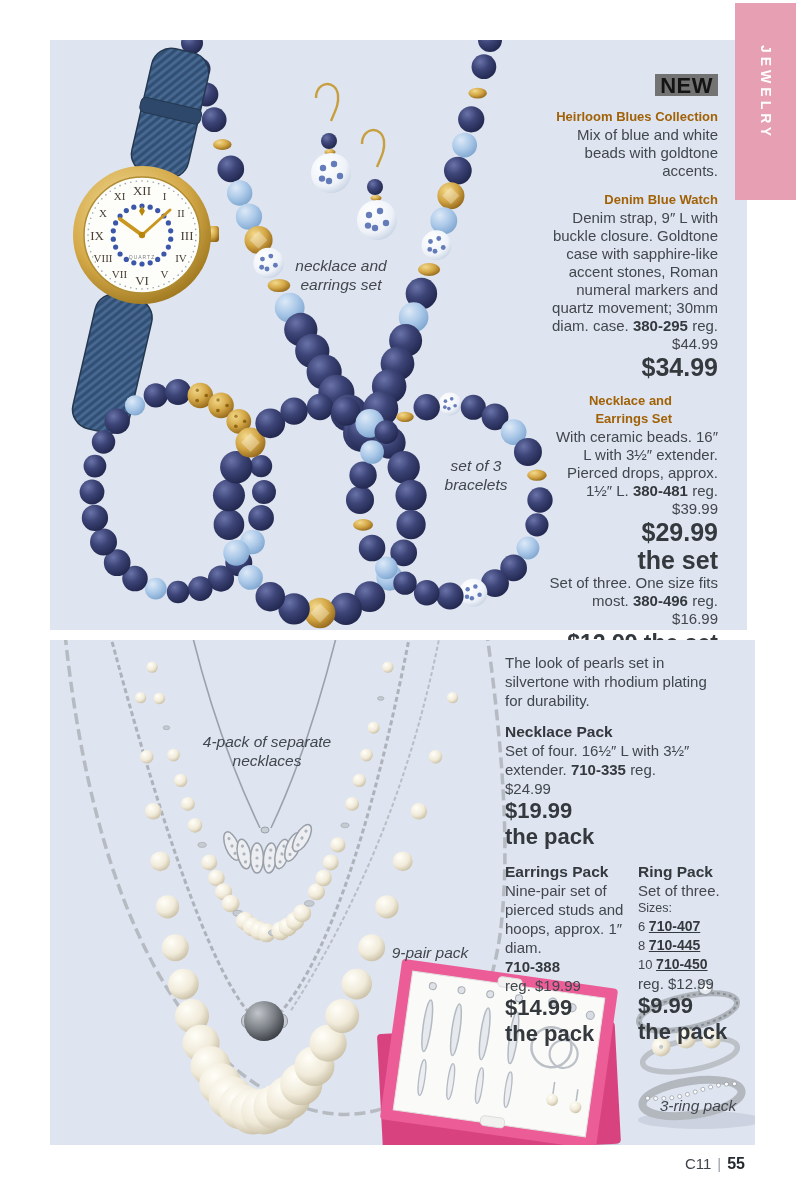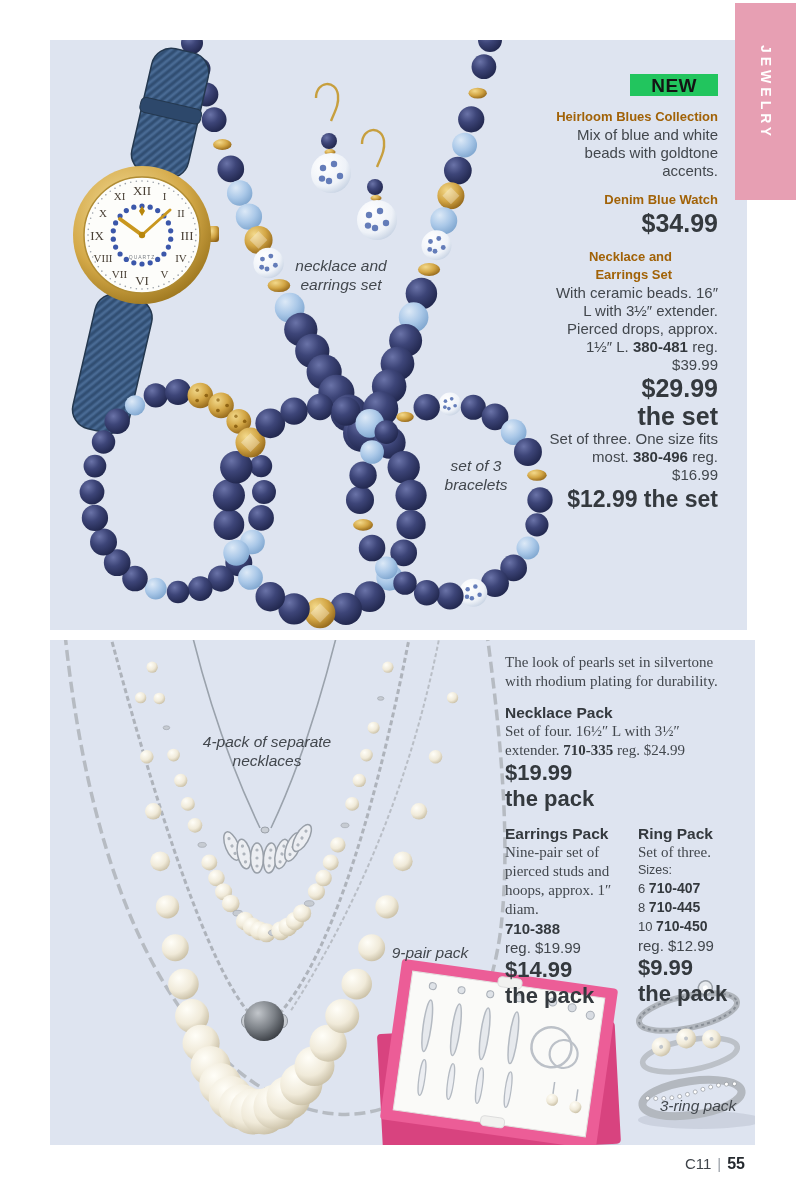--- a/index.html
+++ b/index.html
@@ -19,42 +19,42 @@
     writing-mode:vertical-rl;color:#ffffff;font-weight:bold;font-size:14px;letter-spacing:4px;
   }
   .caption{
     position:absolute;font-style:italic;font-size:15.5px;line-height:19px;color:#42474d;text-align:center;
   }
   
   .tcol{position:absolute;right:29px;top:34px;width:172px;text-align:right;}
   .tcol h3{margin:11px 0 0;font-size:13px;line-height:18px;color:#a16207;text-align:right;}
   .tcol p{margin:0;font-size:15px;line-height:18px;}
   .tcol b{color:#34393e;}
-  .new-badge{display:inline-block;background:#22c55e;color:#141414;font-weight:bold;
-    font-size:19px;line-height:21px;padding:1px 21px 0;letter-spacing:0.5px;margin-bottom:1px;}
+  .new-badge{display:inline-block;background:#737373;color:#141414;font-weight:bold;
+    font-size:22px;line-height:21px;padding:1px 5px 0;letter-spacing:0.5px;margin-bottom:1px;}
   .price-lg{font-size:25px;line-height:28px;font-weight:bold;color:#34393e;}
   .price-lg.sm{font-size:23px;line-height:27px;margin-top:2px;}
   .w130{max-width:130px;margin-left:auto;}
   .w126{max-width:126px;margin-left:auto;}
   
   .bcol{position:absolute;left:455px;top:13px;width:258px;text-align:left;}
   .bcol h3{margin:12px 0 0;font-size:15.5px;line-height:19px;color:#34393e;}
-  .bcol p{margin:0;font-size:15px;line-height:19px;font-family:Liberation Serif, serif;}
+  .bcol p{margin:0;font-size:15px;line-height:19px;}
   .bcol b{color:#34393e;}
   .w215{max-width:218px;}
   .w190{max-width:186px;}
   .price-md{font-size:22px;line-height:26px;font-weight:bold;color:#34393e;}
   .reg-line{font-size:15px;line-height:19px;}
   .packs-row{display:flex;margin-top:0;}
   .pack-col1{width:133px;}
   .pack-col2{width:118px;}
   .code-block{display:block;font-size:15px;line-height:19px;color:#34393e;}
   .sizes-label{font-size:12.5px;line-height:17px;color:#42474d;}
   .size-row{font-size:13px;line-height:18px;}
-  .size-row b{font-size:14px;color:#34393e;}
+  .size-row b{font-size:14px;color:#34393e;text-decoration:underline;}
   #footer{position:absolute;right:55px;top:1155px;font-size:15px;color:#3f444a;}
   #footer .divider{color:#9aa0a8;padding:0 6px;font-weight:300;}
   #footer b{font-size:16px;color:#24292e;}
 </style>
 </head>
 <body>
 
 <div id="panel-top" class="panel">
   <svg id="art-top" width="697" height="590" viewBox="0 0 697 590">
     <defs>
@@ -399,20 +399,21 @@
   </svg>
 
   <div class="caption" style="left:228px;top:216px;width:126px;">necklace and earrings set</div>
   <div class="caption" style="left:370px;top:416px;width:112px;">set of 3 bracelets</div>
 
   <div class="tcol">
     <span class="new-badge">NEW</span>
     <h3>Heirloom Blues Collection</h3>
     <p>Mix of blue and white beads with goldtone accents.</p>
     <h3>Denim Blue Watch</h3>
+    <p><span>Denim strap, 9″ L with buckle closure. Goldtone case with sapphire-like accent stones, Roman numeral markers and quartz movement; 30mm diam. case.</span> <b>380-295</b> <span>reg. $44.99</span></p>
     <div class="price-lg">$34.99</div>
     <h3 class="w126">Necklace and Earrings Set</h3>
     <p><span>With ceramic beads. 16″ L with 3½″ extender. Pierced drops, approx. 1½″ L.</span> <b>380-481</b> <span>reg. $39.99</span></p>
     <div class="price-lg">$29.99</div>
     <div class="price-lg">the set</div>
     <p><span>Set of three. One size fits most.</span> <b>380-496</b> <span>reg. $16.99</span></p>
     <div class="price-lg sm">$12.99 the set</div>
   </div>
 </div>
 

